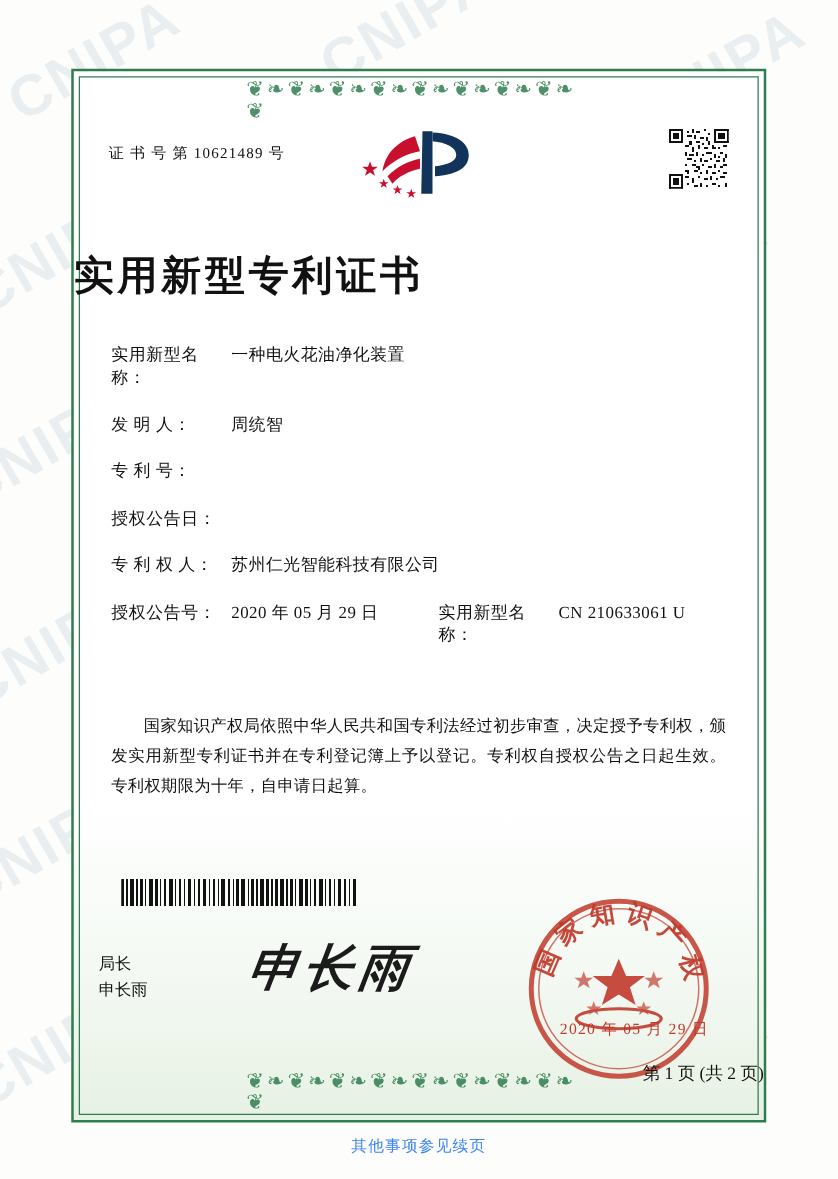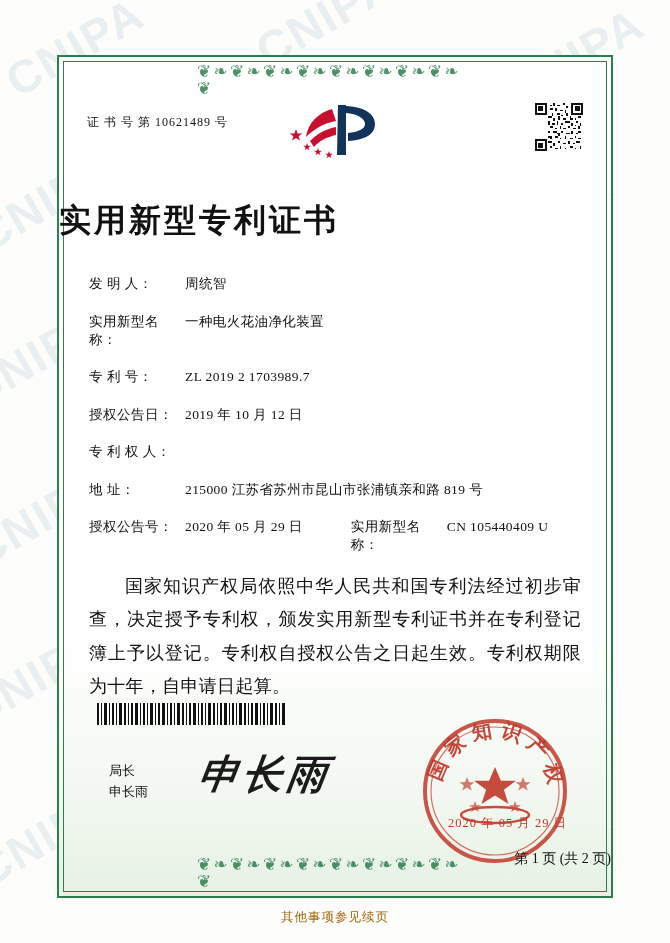--- a/index.html
+++ b/index.html
@@ -64,32 +64,32 @@
   .fields{position:absolute;left:30px;top:218px;right:30px;}
   .row{display:flex;align-items:baseline;margin-bottom:19.5px;font-size:13.5px;color:#111;}
   .lbl{width:96px;flex:none;letter-spacing:0.5px;}
   .val{flex:1;letter-spacing:0.4px;}
   .row.dual .val{flex:none;}
   .row.dual .lbl2{width:96px;flex:none;margin-left:48px;letter-spacing:0.5px;}
 
   
   .paras{position:absolute;left:30px;right:30px;top:513px;}
   .para{
-    font-size:18px;line-height:1.85;color:#111;text-align:justify;
-    text-indent:2em;letter-spacing:0.3px;margin-bottom:4px;
+    font-size:13px;line-height:1.85;color:#111;text-align:justify;
+    text-indent:2em;letter-spacing:0.3px;margin-bottom:4px;font-family:Liberation Mono, monospace;
   }
 
   
   .barcode{
     position:absolute;left:38px;top:646px;width:190px;height:22px;
   }
 
   
   .sig-label{
-    position:absolute;left:50px;top:703px;font-size:13px;color:#111;line-height:1.65;
+    position:absolute;left:20px;top:703px;font-size:13px;color:#111;line-height:1.65;
   }
   .sig-script{
     position:absolute;left:140px;top:690px;
     font-family:"Liberation Serif", serif;
     font-size:40px;font-style:italic;font-weight:700;color:#1b1b1b;
     letter-spacing:4px;
     transform:skewX(-8deg);
   }
 
   
@@ -101,21 +101,21 @@
     font-size:12.5px;color:#c0392b;letter-spacing:1px;
   }
 
   
   .page-no{
     position:absolute;left:0;right:0;bottom:28px;text-align:right;
     font-size:14px;color:#111;
   }
   .footnote{
     position:absolute;left:0;right:0;bottom:17px;text-align:center;
-    font-size:12.5px;color:#a16207;letter-spacing:1px;
+    font-size:12.5px;color:#3b82f6;letter-spacing:1px;
   }
 </style>
 </head>
 <body>
 
 <div class="watermarks" id="wm-layer">
     <div class="wm" style="left: 0px; top: 20px; font-size: 46px;">CNIPA</div>
     <div class="wm" style="left: 250px; top: -10px; font-size: 46px;">CNIPA</div>
     <div class="wm" style="left: 500px; top: 30px; font-size: 46px;">CNIPA</div>
     <div class="wm" style="left: -30px; top: 175px; font-size: 46px;">CNIPA</div>
@@ -249,47 +249,42 @@
         <polygon points="38,49 39,51.7 41.9,51.7 39.5,53.4 40.4,56.2 38,54.5 35.6,56.2 36.5,53.4 34.1,51.7 37,51.7"></polygon>
         <polygon points="49,52 50,54.7 52.9,54.7 50.5,56.4 51.4,59.2 49,57.5 46.6,59.2 47.5,56.4 45.1,54.7 48,54.7"></polygon>
       </g>
     </svg>
   </div>
 
   <div class="title">实用新型专利证书</div>
 
   <div class="fields">
     <div class="row">
+      <span class="lbl">实用新型名称：</span>
+      <span class="val">一种电火花油净化装置</span>
+    </div>
+    <div class="row">
       <span class="lbl">发  明  人：</span>
       <span class="val">周统智</span>
     </div>
     <div class="row">
-      <span class="lbl">实用新型名称：</span>
-      <span class="val">一种电火花油净化装置</span>
-    </div>
-    <div class="row">
       <span class="lbl">专  利  号：</span>
-      <span class="val">ZL 2019 2 1703989.7</span>
     </div>
     <div class="row">
       <span class="lbl">授权公告日：</span>
-      <span class="val">2019 年 10 月 12 日</span>
     </div>
     <div class="row">
       <span class="lbl">专 利 权 人：</span>
-    </div>
-    <div class="row">
-      <span class="lbl">地      址：</span>
-      <span class="val">215000  江苏省苏州市昆山市张浦镇亲和路 819 号</span>
+      <span class="val">苏州仁光智能科技有限公司</span>
     </div>
     <div class="row dual">
       <span class="lbl">授权公告号：</span>
       <span class="val">2020 年 05 月 29 日</span>
       <span class="lbl2">实用新型名称：</span>
-      <span class="val">CN 105440409 U</span>
+      <span class="val">CN 210633061 U</span>
     </div>
   </div>
 
   <div class="paras">
     <div class="para">国家知识产权局依照中华人民共和国专利法经过初步审查，决定授予专利权，颁发实用新型专利证书并在专利登记簿上予以登记。专利权自授权公告之日起生效。专利权期限为十年，自申请日起算。</div>
   </div>
 
   <div class="barcode">
     <svg viewBox="0 0 190 22" width="190" height="22" shape-rendering="crispEdges">
       <rect width="190" height="22" fill="#ffffff" opacity="0"></rect>

